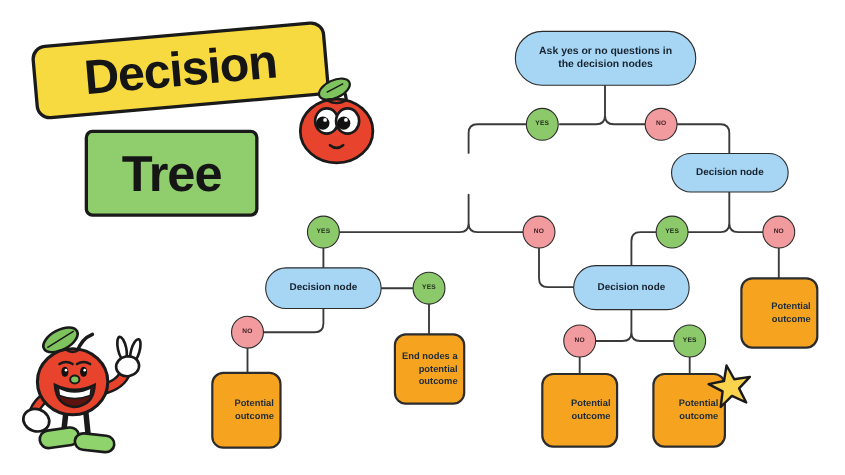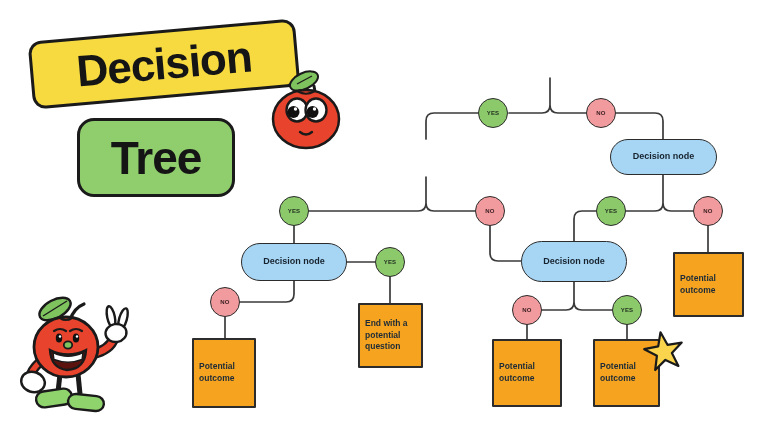--- a/index.html
+++ b/index.html
@@ -14,35 +14,35 @@
     font-weight:700;color:#16232e;box-sizing:border-box;line-height:1.3;
   }
   .dot{
     position:absolute;z-index:4;width:30px;height:30px;border-radius:50%;border:1.7px solid #2c2c2c;
     display:flex;align-items:center;justify-content:center;font-weight:700;font-size:6px;
     letter-spacing:.2px;color:#1e2a1e;box-sizing:border-box;
   }
   .dot.yes{background:#8CC96B;}
   .dot.no{background:#F29B9E;color:#3a1f22;}
   .outcome{
-    position:absolute;z-index:3;background:#F6A41F;border:2px solid #2c2c2c;border-radius:1px;
-    display:flex;align-items:center;justify-content:center;text-align:left;
+    position:absolute;z-index:3;background:#F6A41F;border:2px solid #2c2c2c;border-radius:11px;
+    display:flex;align-items:center;justify-content:center;text-align:right;
     font-weight:700;font-size:8.5px;color:#1d2b38;box-sizing:border-box;line-height:1.4;padding:0 5px;
   }
   .title-card{
     position:absolute;display:flex;align-items:center;justify-content:center;
     box-sizing:border-box;font-weight:700;color:#151515;
   }
   .title-yellow{
     left:30px;top:30px;width:268px;height:68px;z-index:5;background:#F6DA40;
     border:3px solid #1a1a1a;border-radius:13px;transform:rotate(-5deg);font-size:44px;letter-spacing:-1px;
   }
   .title-green{
     left:77px;top:118px;width:158px;height:79px;z-index:6;background:#90CE6D;
-    border:3px solid #1a1a1a;border-radius:17px;font-size:46px;letter-spacing:-1px;
+    border:3px solid #1a1a1a;border-radius:7px;font-size:46px;letter-spacing:-1px;
   }
   .decor{position:absolute;z-index:7;}
 </style>
 </head>
 <body>
 
 <div class="stage">
 
   <svg class="connectors" width="768" height="432" viewBox="0 0 768 432">
     <g fill="none" stroke="#3a3a3a" stroke-width="1.7" stroke-linecap="round">
@@ -115,37 +115,38 @@
     <ellipse cx="56" cy="67" rx="4.2" ry="3.6" fill="#7FC35F" stroke="#1a1a1a" stroke-width="1.8"></ellipse>
     <path d="M38,72 Q56,81 74,72 Q73,91 55,92 Q39,90 38,72 Z" fill="#5c130e" stroke="#1a1a1a" stroke-width="2.4"></path>
     <path d="M41,74.5 Q56,82 71,74.5 L70,81.5 Q56,87 42,81.5 Z" fill="#ffffff" stroke="#1a1a1a" stroke-width="1.4"></path>
 
     <ellipse cx="99" cy="39" rx="3.8" ry="11" transform="rotate(-12 99 39)" fill="#ffffff" stroke="#1a1a1a" stroke-width="2.4"></ellipse>
     <ellipse cx="111" cy="41" rx="3.8" ry="11" transform="rotate(16 111 41)" fill="#ffffff" stroke="#1a1a1a" stroke-width="2.4"></ellipse>
     <ellipse cx="104" cy="55" rx="10.5" ry="9" transform="rotate(-10 104 55)" fill="#ffffff" stroke="#1a1a1a" stroke-width="2.4"></ellipse>
     <ellipse cx="21" cy="104" rx="12" ry="10" transform="rotate(18 21 104)" fill="#ffffff" stroke="#1a1a1a" stroke-width="2.4"></ellipse>
   </svg>
 
+  <div class="pill" style="left:468px;top:28px;width:165px;height:50px;font-size:9.5px;padding:0 14px">Ask yes or no questions in the decision nodes</div>
   <div class="pill" style="left:610px;top:139px;width:107px;height:36px;font-size:9px">Decision node</div>
   <div class="pill" style="left:241px;top:243px;width:106px;height:38px;font-size:9px">Decision node</div>
   <div class="pill" style="left:521px;top:241px;width:106px;height:41px;font-size:9px">Decision node</div>
 
   <div class="dot yes" style="left:478px;top:98px">YES</div>
   <div class="dot no" style="left:586px;top:98px">NO</div>
   <div class="dot yes" style="left:279px;top:196px">YES</div>
   <div class="dot no" style="left:475px;top:196px">NO</div>
   <div class="dot yes" style="left:596px;top:196px">YES</div>
   <div class="dot no" style="left:693px;top:196px">NO</div>
   <div class="dot yes" style="left:375px;top:247px">YES</div>
   <div class="dot no" style="left:210px;top:287px">NO</div>
   <div class="dot no" style="left:512px;top:295px">NO</div>
   <div class="dot yes" style="left:612px;top:295px">YES</div>
 
   <div class="outcome" style="left:192px;top:338px;width:64px;height:70px">Potential outcome</div>
-  <div class="outcome" style="left:358px;top:303px;width:65px;height:65px">End with a potential question</div>
+  <div class="outcome" style="left:358px;top:303px;width:65px;height:65px">End nodes a potential outcome</div>
   <div class="outcome" style="left:673px;top:252px;width:71px;height:65px">Potential outcome</div>
   <div class="outcome" style="left:492px;top:339px;width:70px;height:68px">Potential outcome</div>
   <div class="outcome" style="left:593px;top:339px;width:67px;height:68px">Potential outcome</div>
 
   <svg class="decor" style="left:641px;top:331px" width="48" height="46" viewBox="0 0 48 46">
     <polygon points="19.5,1.3 26.5,13.8 40.7,11.6 30.9,22.1 37.4,34.9 24.4,28.9 14.2,39 15.9,24.8 3.2,18.2 17.2,15.4" fill="#F9D44C" stroke="#1a1a1a" stroke-width="2.2" stroke-linejoin="round"></polygon>
   </svg>
 
 </div>
 

